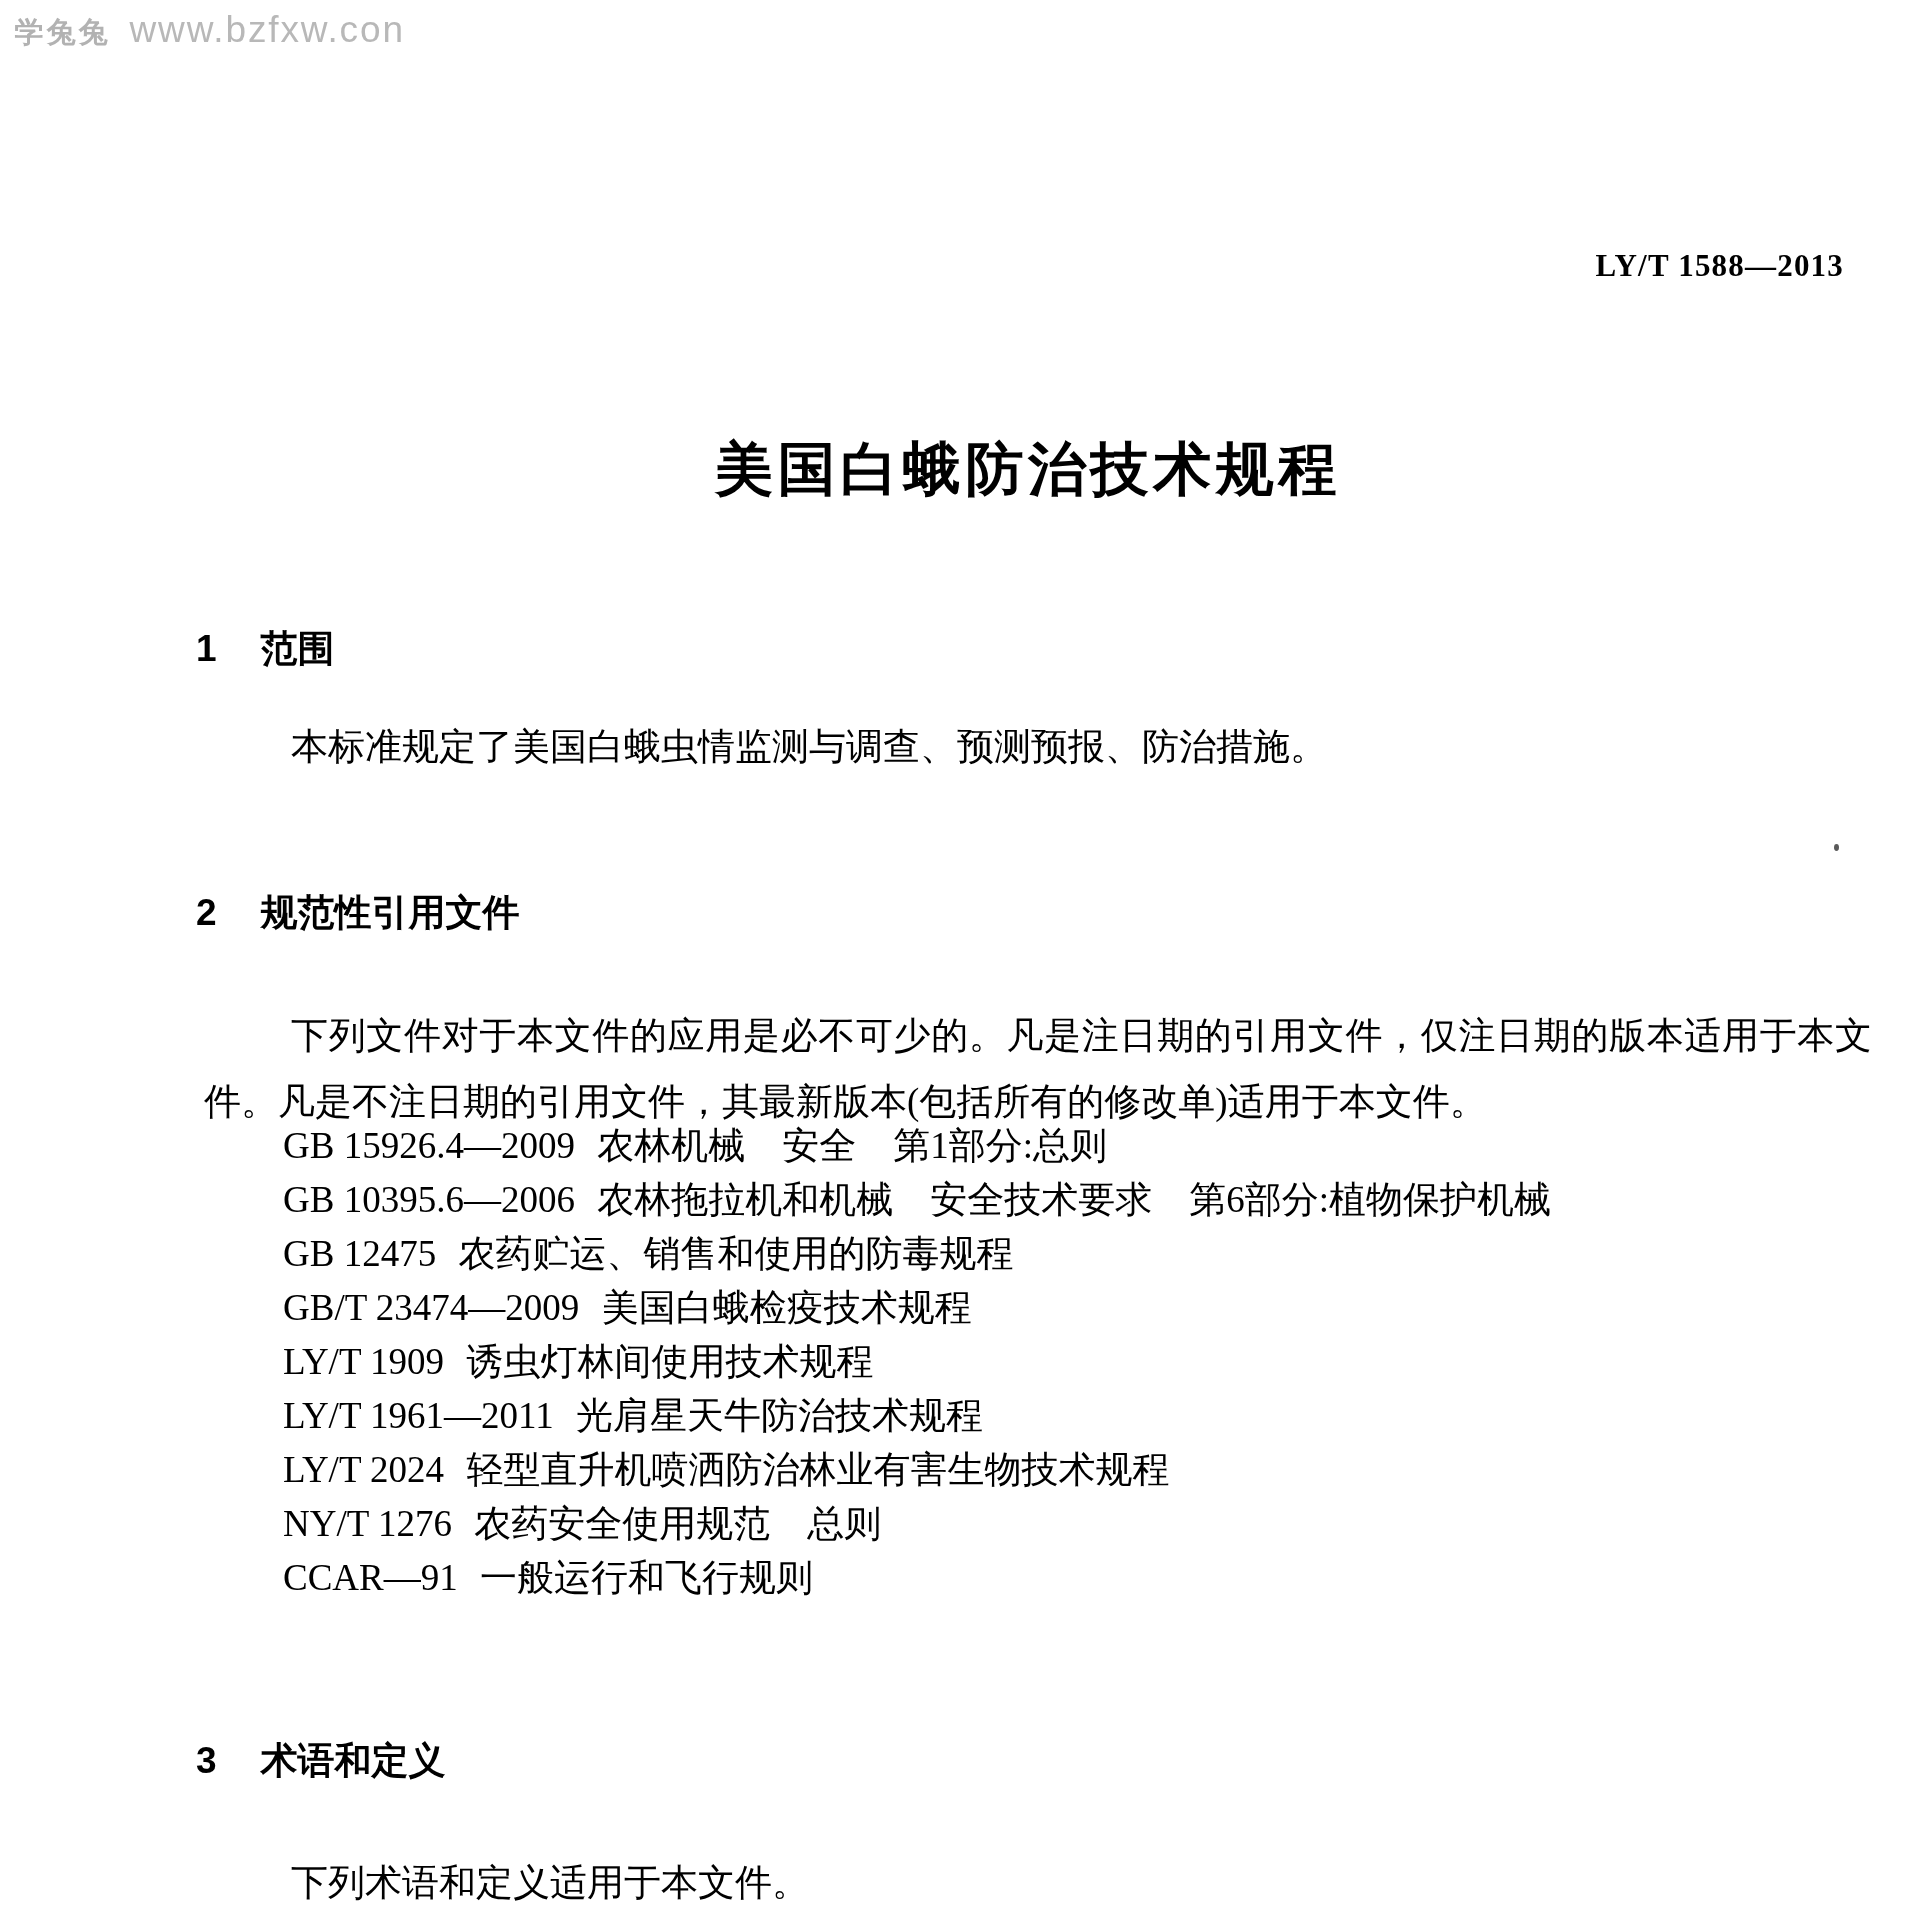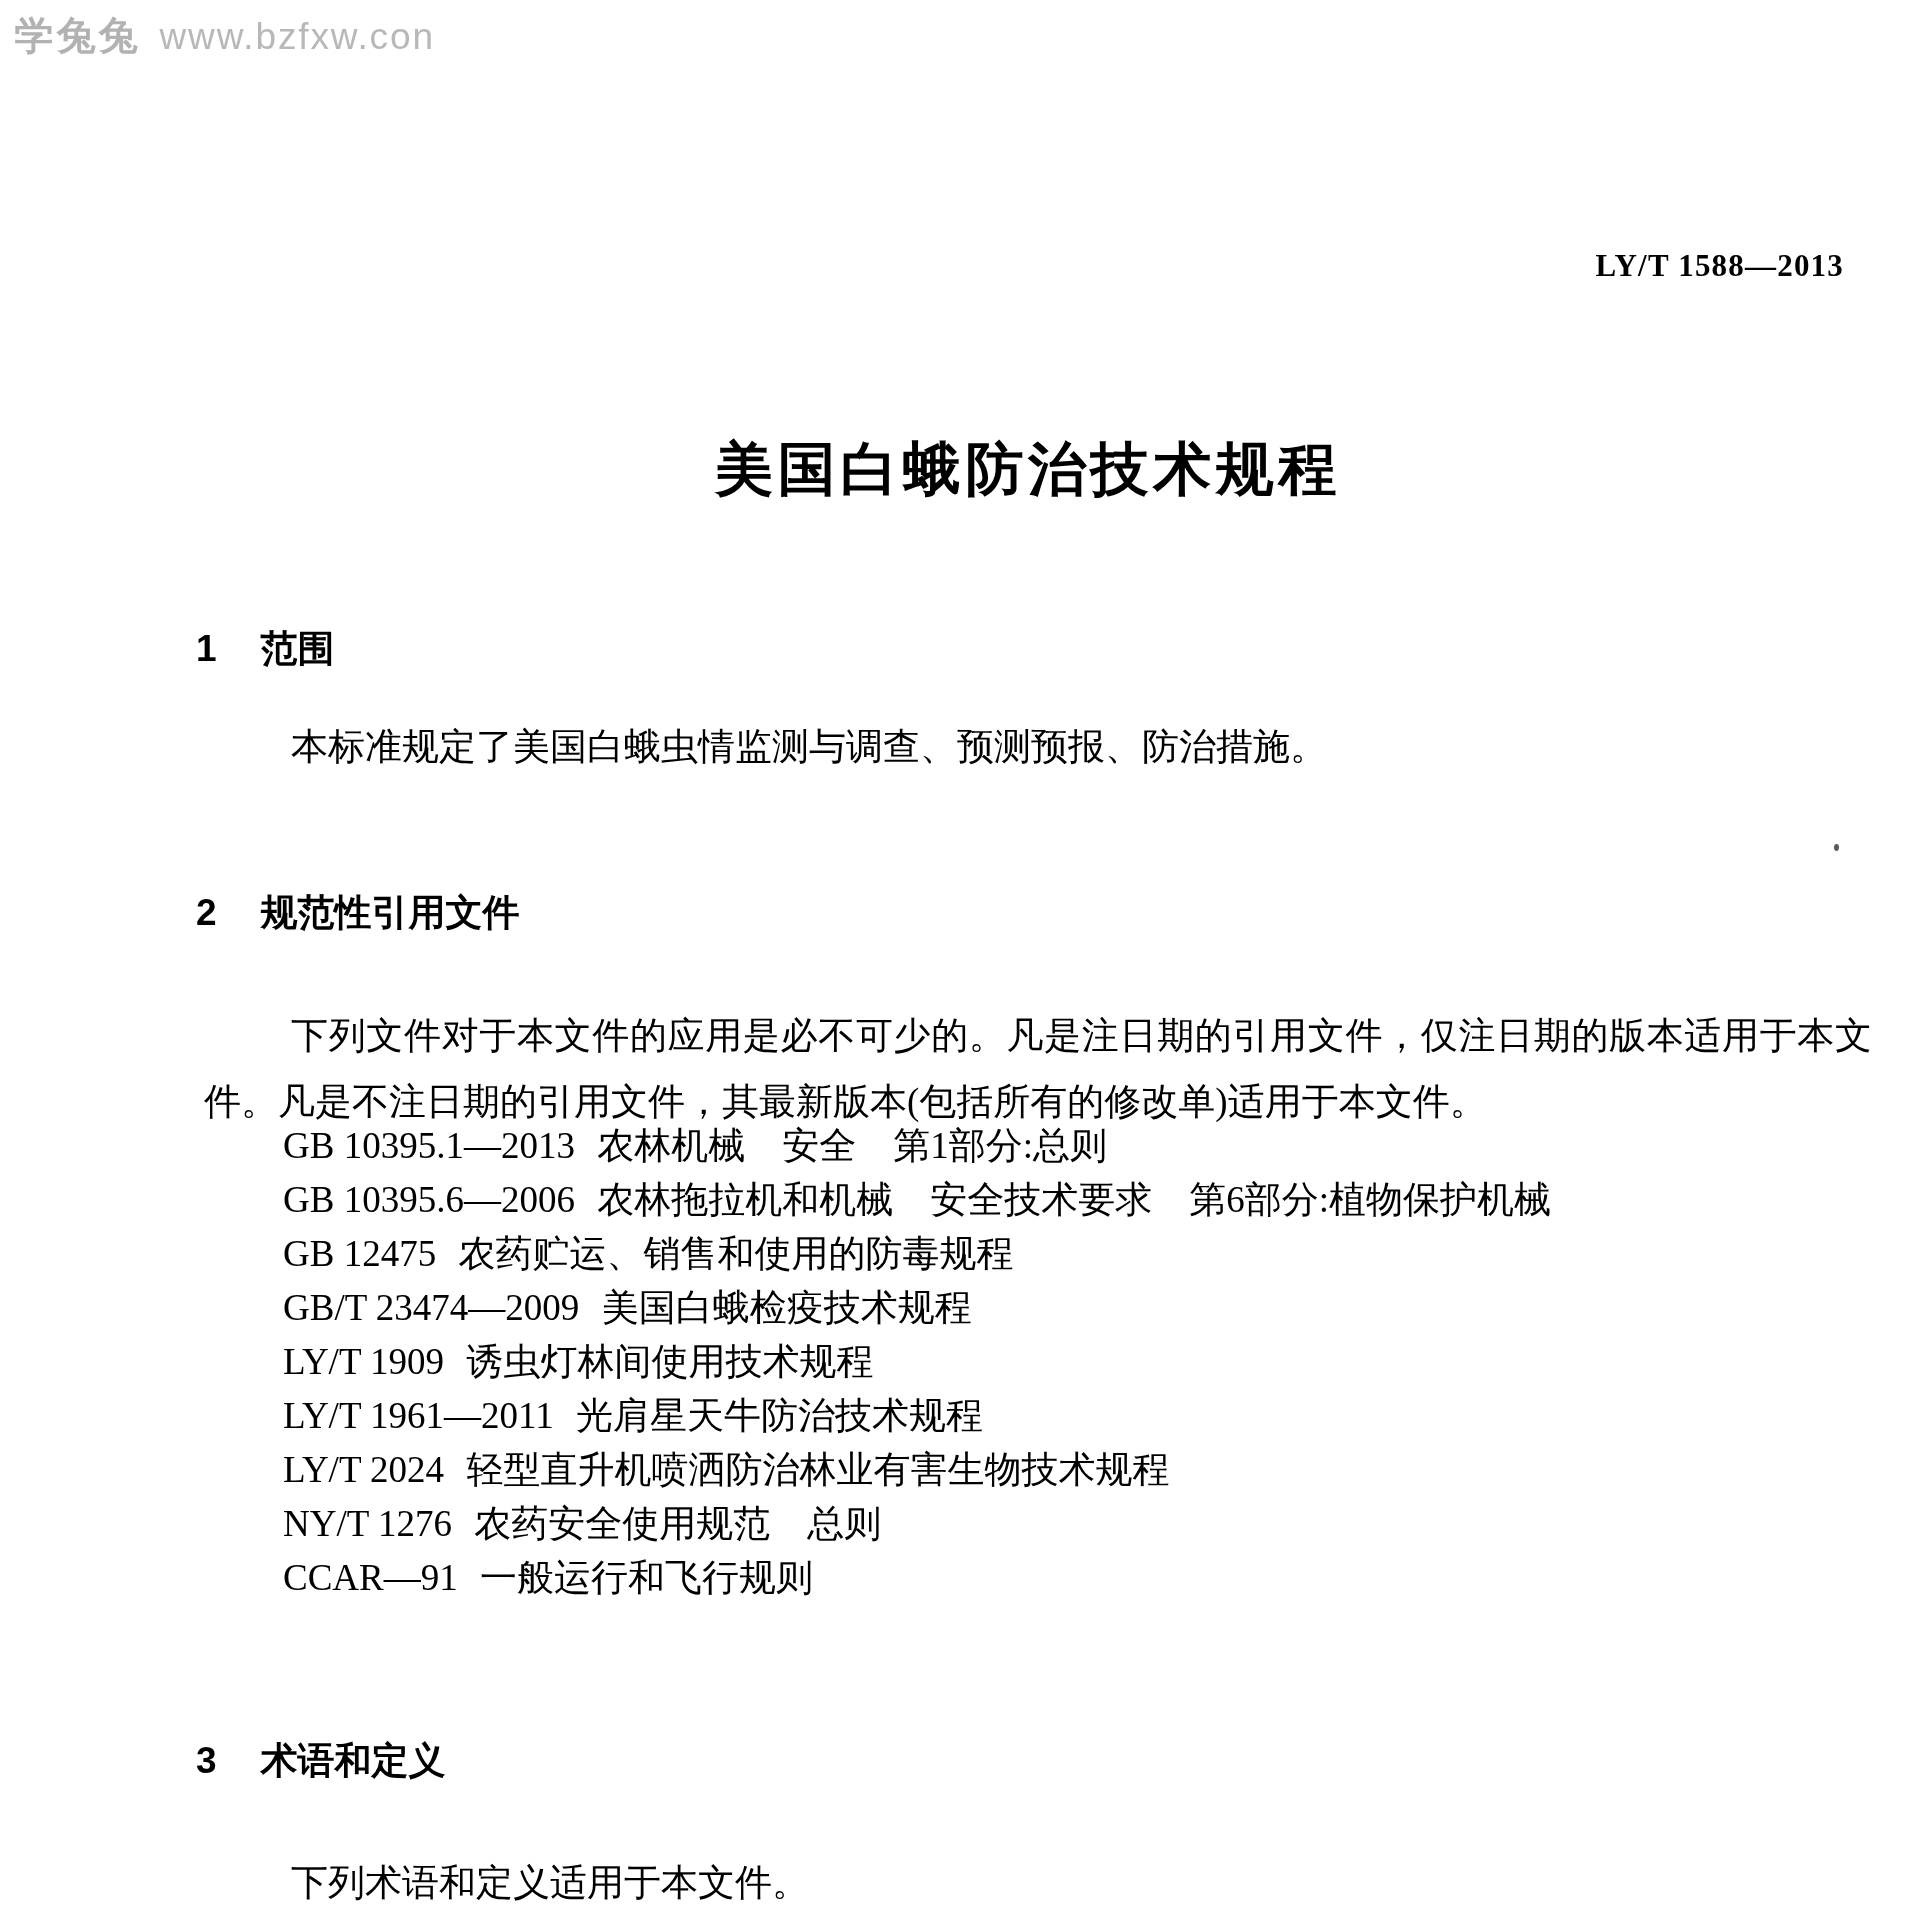--- a/index.html
+++ b/index.html
@@ -14,21 +14,21 @@
   }
   .abs{position:absolute;}
 
   
   .watermark{
     position:absolute;left:14.6px;top:8.5px;
     color:#b2b2b2;
     font-family:"Liberation Sans","DejaVu Sans",sans-serif;
     white-space:nowrap;
   }
-  .wm-name{font-size:39px;font-weight:600;letter-spacing:3.1px;}
+  .wm-name{font-size:29px;font-weight:600;letter-spacing:3.1px;}
   .wm-url{font-size:37px;margin-left:18.5px;letter-spacing:1.9px;color:#b8b8b8;}
 
   
   .doc-num{
     position:absolute;top:248px;right:212px;
     font:700 31px "Liberation Serif","DejaVu Serif",serif;
     letter-spacing:1.2px;
     white-space:nowrap;
   }
 
@@ -87,21 +87,21 @@
     <span>1</span><span class="hl">范围</span>
   </div>
   <p class="para abs" style="top:706px">本标准规定了美国白蛾虫情监测与调查、预测预报、防治措施。</p>
 
   <div class="h abs" style="top:886px">
     <span>2</span><span class="hl">规范性引用文件</span>
   </div>
   <p class="para abs" style="top:995px;line-height:66px">下列文件对于本文件的应用是必不可少的。凡是注日期的引用文件，仅注日期的版本适用于本文件。凡是不注日期的引用文件，其最新版本(包括所有的修改单)适用于本文件。</p>
 
   <div class="refs abs" style="top:1119px">
-    <div class="ref"><span class="ref-code">GB 10395.1—2013</span><span class="ref-title">农林机械　安全　第1部分:总则</span></div>
+    <div class="ref"><span class="ref-code">GB 15926.4—2009</span><span class="ref-title">农林机械　安全　第1部分:总则</span></div>
     <div class="ref"><span class="ref-code">GB 10395.6—2006</span><span class="ref-title">农林拖拉机和机械　安全技术要求　第6部分:植物保护机械</span></div>
     <div class="ref"><span class="ref-code">GB 12475</span><span class="ref-title">农药贮运、销售和使用的防毒规程</span></div>
     <div class="ref"><span class="ref-code">GB/T 23474—2009</span><span class="ref-title">美国白蛾检疫技术规程</span></div>
     <div class="ref"><span class="ref-code">LY/T 1909</span><span class="ref-title">诱虫灯林间使用技术规程</span></div>
     <div class="ref"><span class="ref-code">LY/T 1961—2011</span><span class="ref-title">光肩星天牛防治技术规程</span></div>
     <div class="ref"><span class="ref-code">LY/T 2024</span><span class="ref-title">轻型直升机喷洒防治林业有害生物技术规程</span></div>
     <div class="ref"><span class="ref-code">NY/T 1276</span><span class="ref-title">农药安全使用规范　总则</span></div>
     <div class="ref"><span class="ref-code">CCAR—91</span><span class="ref-title">一般运行和飞行规则</span></div>
   </div>
 

